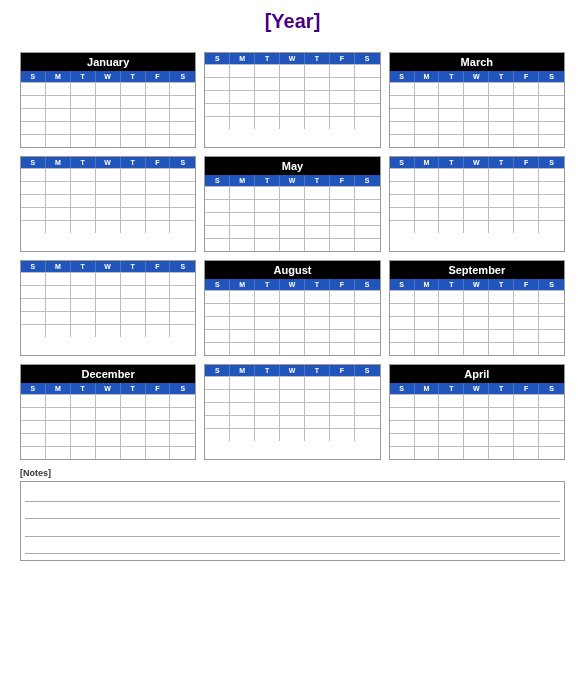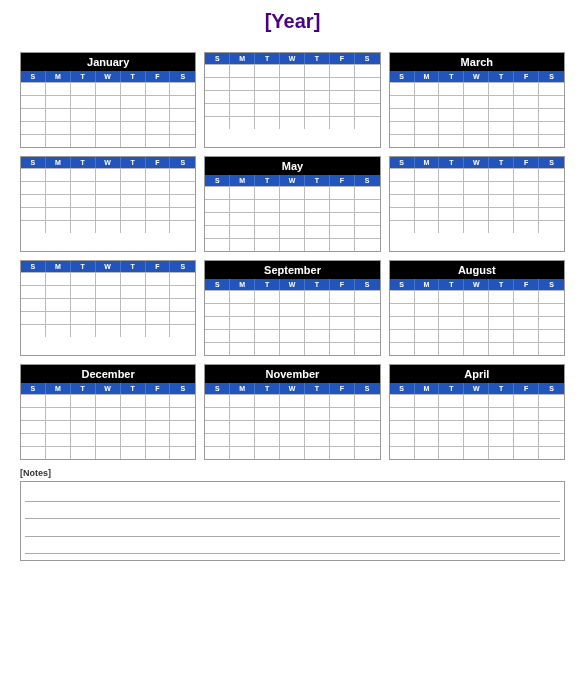--- a/index.html
+++ b/index.html
@@ -497,20 +497,79 @@
           <div class="day-cell"></div>
           <div class="day-cell"></div>
           <div class="day-cell"></div>
           <div class="day-cell"></div>
           <div class="day-cell"></div>
           <div class="day-cell"></div>
         </div>
       </div>
     </div>
     <div class="month-block">
+      <div class="month-header">August</div>
+      <div class="day-headers">
+        <div class="day-header">S</div>
+        <div class="day-header">M</div>
+        <div class="day-header">T</div>
+        <div class="day-header">W</div>
+        <div class="day-header">T</div>
+        <div class="day-header">F</div>
+        <div class="day-header">S</div>
+      </div>
+      <div class="week-rows">
+        <div class="week-row">
+          <div class="day-cell"></div>
+          <div class="day-cell"></div>
+          <div class="day-cell"></div>
+          <div class="day-cell"></div>
+          <div class="day-cell"></div>
+          <div class="day-cell"></div>
+          <div class="day-cell"></div>
+        </div>
+        <div class="week-row">
+          <div class="day-cell"></div>
+          <div class="day-cell"></div>
+          <div class="day-cell"></div>
+          <div class="day-cell"></div>
+          <div class="day-cell"></div>
+          <div class="day-cell"></div>
+          <div class="day-cell"></div>
+        </div>
+        <div class="week-row">
+          <div class="day-cell"></div>
+          <div class="day-cell"></div>
+          <div class="day-cell"></div>
+          <div class="day-cell"></div>
+          <div class="day-cell"></div>
+          <div class="day-cell"></div>
+          <div class="day-cell"></div>
+        </div>
+        <div class="week-row">
+          <div class="day-cell"></div>
+          <div class="day-cell"></div>
+          <div class="day-cell"></div>
+          <div class="day-cell"></div>
+          <div class="day-cell"></div>
+          <div class="day-cell"></div>
+          <div class="day-cell"></div>
+        </div>
+        <div class="week-row">
+          <div class="day-cell"></div>
+          <div class="day-cell"></div>
+          <div class="day-cell"></div>
+          <div class="day-cell"></div>
+          <div class="day-cell"></div>
+          <div class="day-cell"></div>
+          <div class="day-cell"></div>
+        </div>
+      </div>
+    </div>
+    <div class="month-block">
       <div class="month-header">September</div>
       <div class="day-headers">
         <div class="day-header">S</div>
         <div class="day-header">M</div>
         <div class="day-header">T</div>
         <div class="day-header">W</div>
         <div class="day-header">T</div>
         <div class="day-header">F</div>
         <div class="day-header">S</div>
       </div>
@@ -556,79 +615,20 @@
           <div class="day-cell"></div>
           <div class="day-cell"></div>
           <div class="day-cell"></div>
           <div class="day-cell"></div>
           <div class="day-cell"></div>
           <div class="day-cell"></div>
         </div>
       </div>
     </div>
     <div class="month-block">
-      <div class="month-header">August</div>
-      <div class="day-headers">
-        <div class="day-header">S</div>
-        <div class="day-header">M</div>
-        <div class="day-header">T</div>
-        <div class="day-header">W</div>
-        <div class="day-header">T</div>
-        <div class="day-header">F</div>
-        <div class="day-header">S</div>
-      </div>
-      <div class="week-rows">
-        <div class="week-row">
-          <div class="day-cell"></div>
-          <div class="day-cell"></div>
-          <div class="day-cell"></div>
-          <div class="day-cell"></div>
-          <div class="day-cell"></div>
-          <div class="day-cell"></div>
-          <div class="day-cell"></div>
-        </div>
-        <div class="week-row">
-          <div class="day-cell"></div>
-          <div class="day-cell"></div>
-          <div class="day-cell"></div>
-          <div class="day-cell"></div>
-          <div class="day-cell"></div>
-          <div class="day-cell"></div>
-          <div class="day-cell"></div>
-        </div>
-        <div class="week-row">
-          <div class="day-cell"></div>
-          <div class="day-cell"></div>
-          <div class="day-cell"></div>
-          <div class="day-cell"></div>
-          <div class="day-cell"></div>
-          <div class="day-cell"></div>
-          <div class="day-cell"></div>
-        </div>
-        <div class="week-row">
-          <div class="day-cell"></div>
-          <div class="day-cell"></div>
-          <div class="day-cell"></div>
-          <div class="day-cell"></div>
-          <div class="day-cell"></div>
-          <div class="day-cell"></div>
-          <div class="day-cell"></div>
-        </div>
-        <div class="week-row">
-          <div class="day-cell"></div>
-          <div class="day-cell"></div>
-          <div class="day-cell"></div>
-          <div class="day-cell"></div>
-          <div class="day-cell"></div>
-          <div class="day-cell"></div>
-          <div class="day-cell"></div>
-        </div>
-      </div>
-    </div>
-    <div class="month-block">
       <div class="month-header">December</div>
       <div class="day-headers">
         <div class="day-header">S</div>
         <div class="day-header">M</div>
         <div class="day-header">T</div>
         <div class="day-header">W</div>
         <div class="day-header">T</div>
         <div class="day-header">F</div>
         <div class="day-header">S</div>
       </div>
@@ -674,21 +674,20 @@
           <div class="day-cell"></div>
           <div class="day-cell"></div>
           <div class="day-cell"></div>
           <div class="day-cell"></div>
           <div class="day-cell"></div>
           <div class="day-cell"></div>
         </div>
       </div>
     </div>
     <div class="month-block">
-      <div class="month-header">November</div>
       <div class="day-headers">
         <div class="day-header">S</div>
         <div class="day-header">M</div>
         <div class="day-header">T</div>
         <div class="day-header">W</div>
         <div class="day-header">T</div>
         <div class="day-header">F</div>
         <div class="day-header">S</div>
       </div>
       <div class="week-rows">

